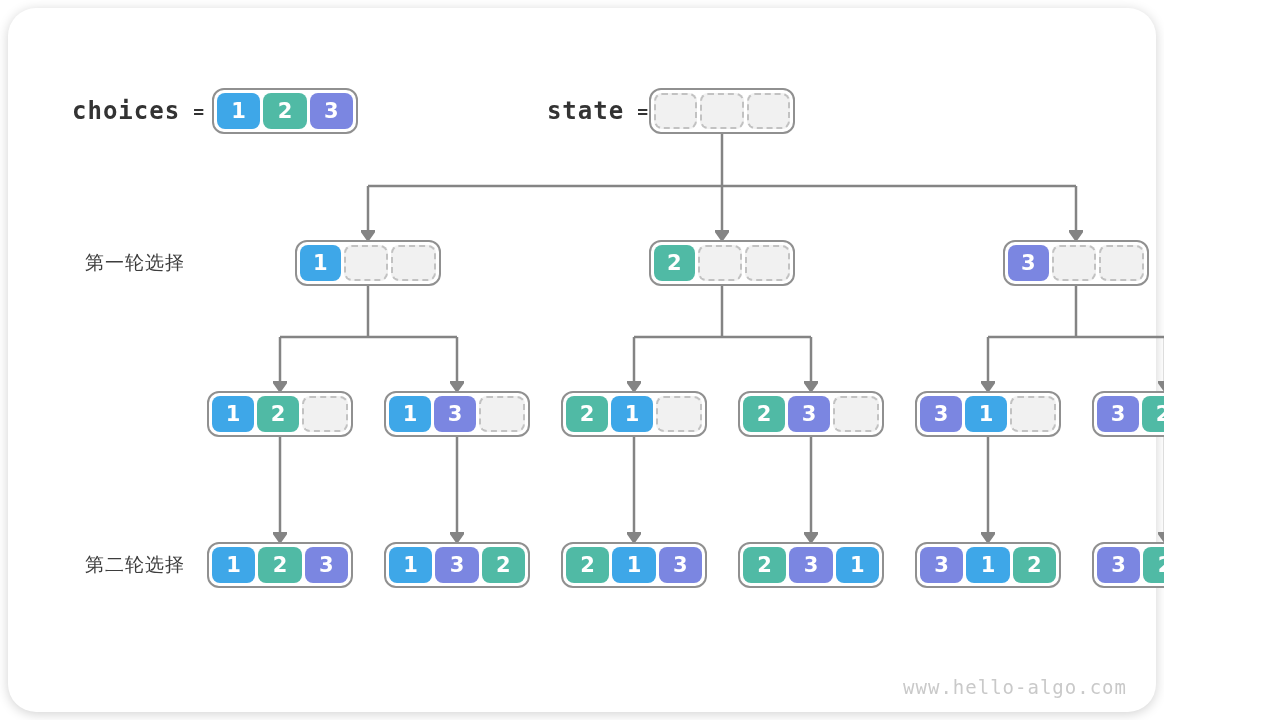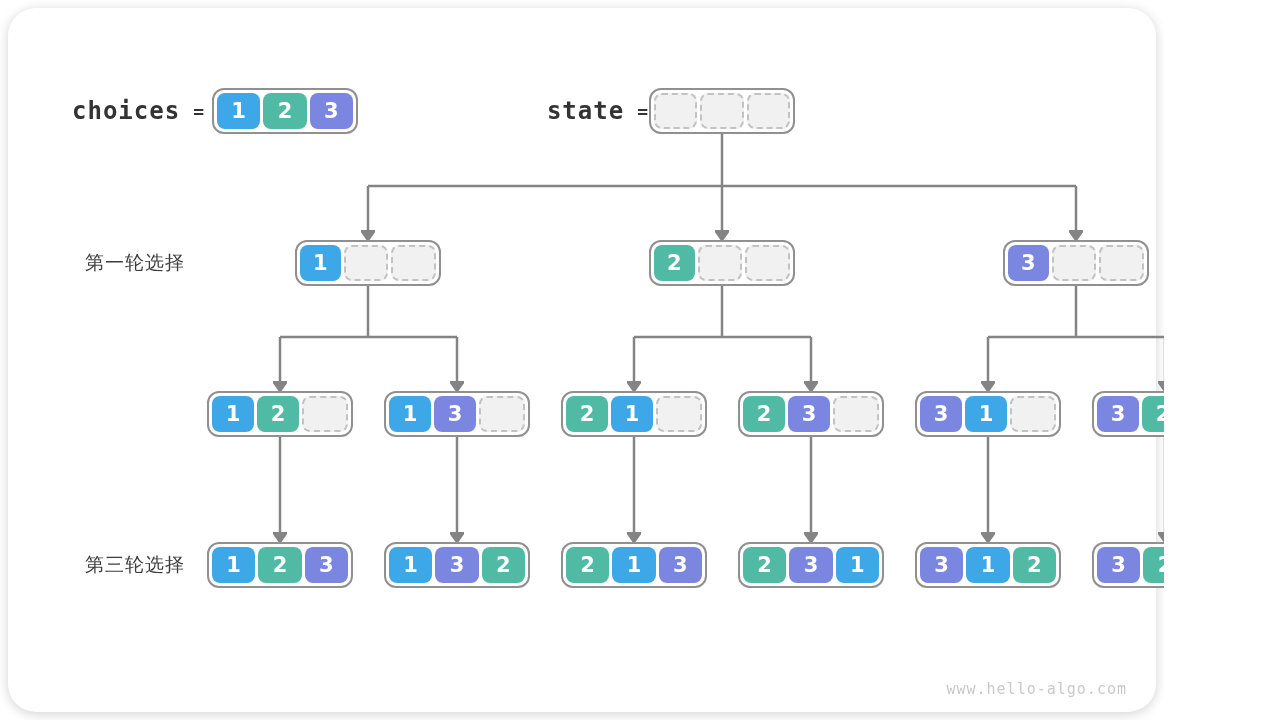--- a/index.html
+++ b/index.html
@@ -49,21 +49,21 @@
 
   .row-label {
     position: absolute; left: 37px; height: 46px;
     display: flex; align-items: center;
     font-size: 19px; color: var(--label-text); letter-spacing: 1px; margin-left: 48px;
   }
 
   .watermark {
     position: absolute; right: 37px; bottom: 22px;
     font-family: "DejaVu Sans Mono", monospace;
-    font-size: 15px; color: var(--watermark); letter-spacing: 1px;
+    font-size: 19px; color: var(--watermark); letter-spacing: 1px;
   }
 </style>
 </head>
 <body>
 
 <div class="stage">
 
   <div class="card"></div>
 
   <svg class="connectors" id="connectors" viewBox="0 0 1280 720" xmlns="http://www.w3.org/2000/svg">
@@ -110,21 +110,21 @@
     <span class="hdr-name">state</span>
     <span class="hdr-eq">=</span>
   </div>
   <div class="box" id="state-box" style="left:649px; top:88px">
       <div class="cell empty"></div>
       <div class="cell empty"></div>
       <div class="cell empty"></div>
     </div>
 
   <div class="row-label" style="top:240px">第一轮选择</div>
-  <div class="row-label" style="top:542px">第三轮选择</div>
+  <div class="row-label" style="top:542px">第二轮选择</div>
 
   <div id="nodes">
       <div class="box" style="left: 295px; top: 240px;">
         <div class="cell" style="background: rgb(62, 167, 232);">1</div>
         <div class="cell empty"></div>
         <div class="cell empty"></div>
       </div>
       <div class="box" style="left: 649px; top: 240px;">
         <div class="cell" style="background: rgb(80, 186, 165);">2</div>
         <div class="cell empty"></div>

